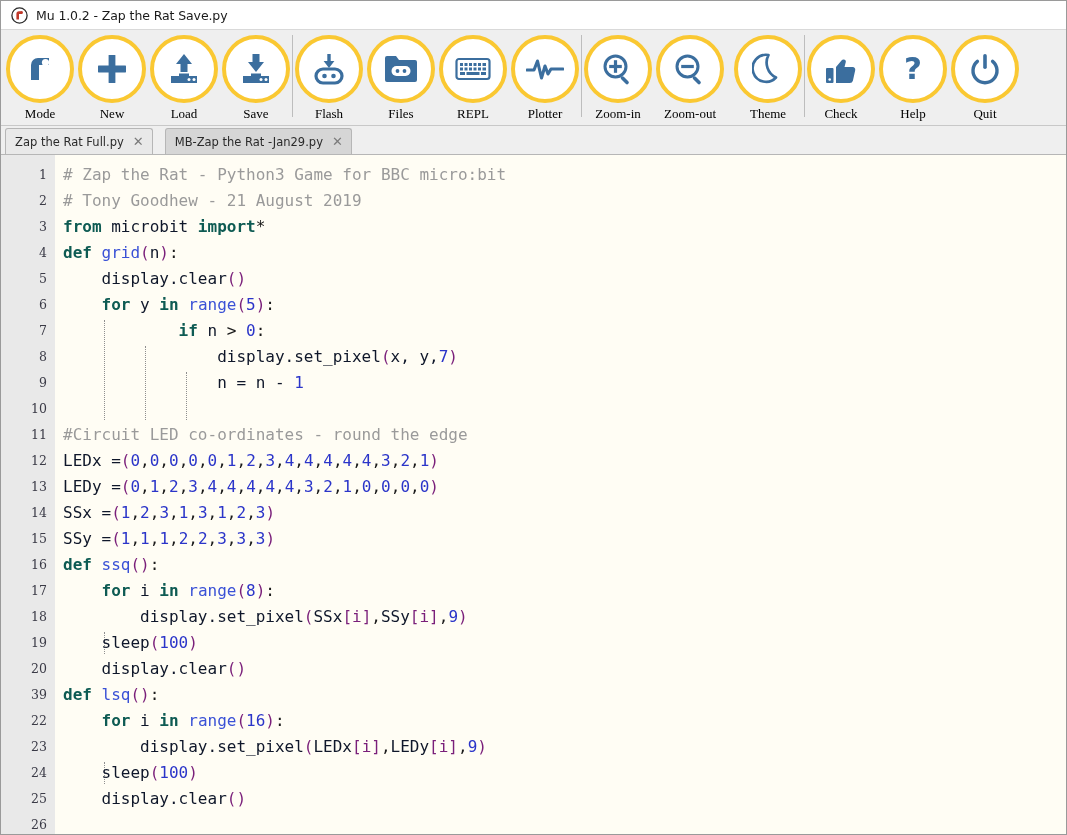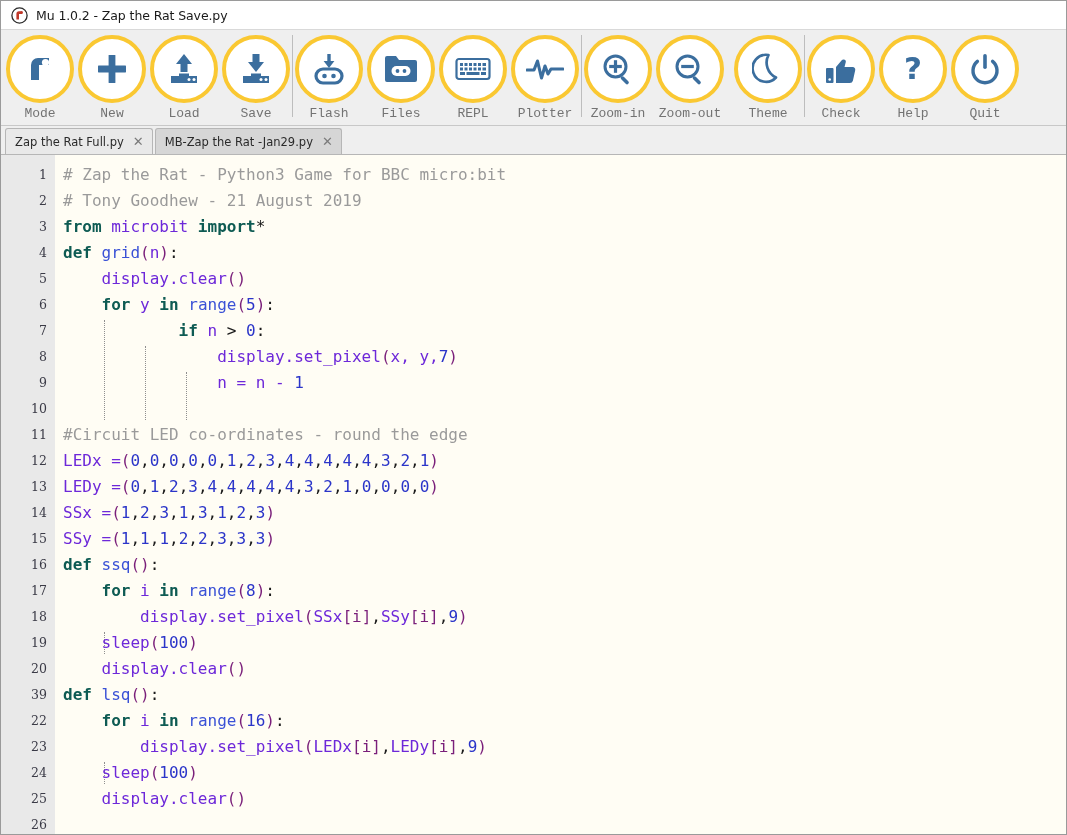--- a/index.html
+++ b/index.html
@@ -80,23 +80,23 @@
     background: #ffffff;
     border: 4px solid #fac832;
     box-sizing: border-box;
     display: flex;
     align-items: center;
     justify-content: center;
     flex: 0 0 auto;
   }
   .tb-label {
     font-size: 13px;
-    color: #737373;
+    color: #000000;
     margin-top: 3px;
-    font-family: Liberation Mono, monospace;
+    font-family: Liberation Serif, serif;
     white-space: nowrap;
   }
   .tb-divider {
     width: 1px;
     height: 82px;
     background: #bdbdbd;
     margin-top: 5px;
     flex: 0 0 auto;
     align-self: flex-start;
   }
@@ -120,21 +120,21 @@
     display: flex;
     align-items: center;
     padding: 0 8px 0 9px;
     font-size: 11.5px;
     color: #2a2a2a;
     font-family: "DejaVu Sans", sans-serif;
     border: 1px solid #b6b6b6;
     border-bottom: none;
     border-top-left-radius: 3px;
     border-top-right-radius: 3px;
-    margin-right: 2px;
+    margin-right: 12px;
     background: #d6d6d6;
     box-sizing: border-box;
     cursor: pointer;
     white-space: nowrap;
   }
   .tab.active {
     background: #e9e9e9;
   }
   .tab-close {
     margin-left: 9px;
@@ -190,21 +190,21 @@
     position: relative;
   }
   
   .t-com  { color: #9a9a9a; }
   .t-kw   { color: #0e5b53; font-weight: bold; }
   .t-fn   { color: #3a51d6; }
   .t-num  { color: #2b35c9; }
   .t-op   { color: #1a1a1a; }
   .t-par  { color: #7a1f7a; }
   .t-brk  { color: #7a1f7a; }
-  .t-id   { color: #6d28d9; }
+  .t-id   { color: #0f172a; }
 
   
   .guides {
     position: absolute;
     left: 8px;
     top: 7px;
     pointer-events: none;
   }
   .guide {
     position: absolute;

